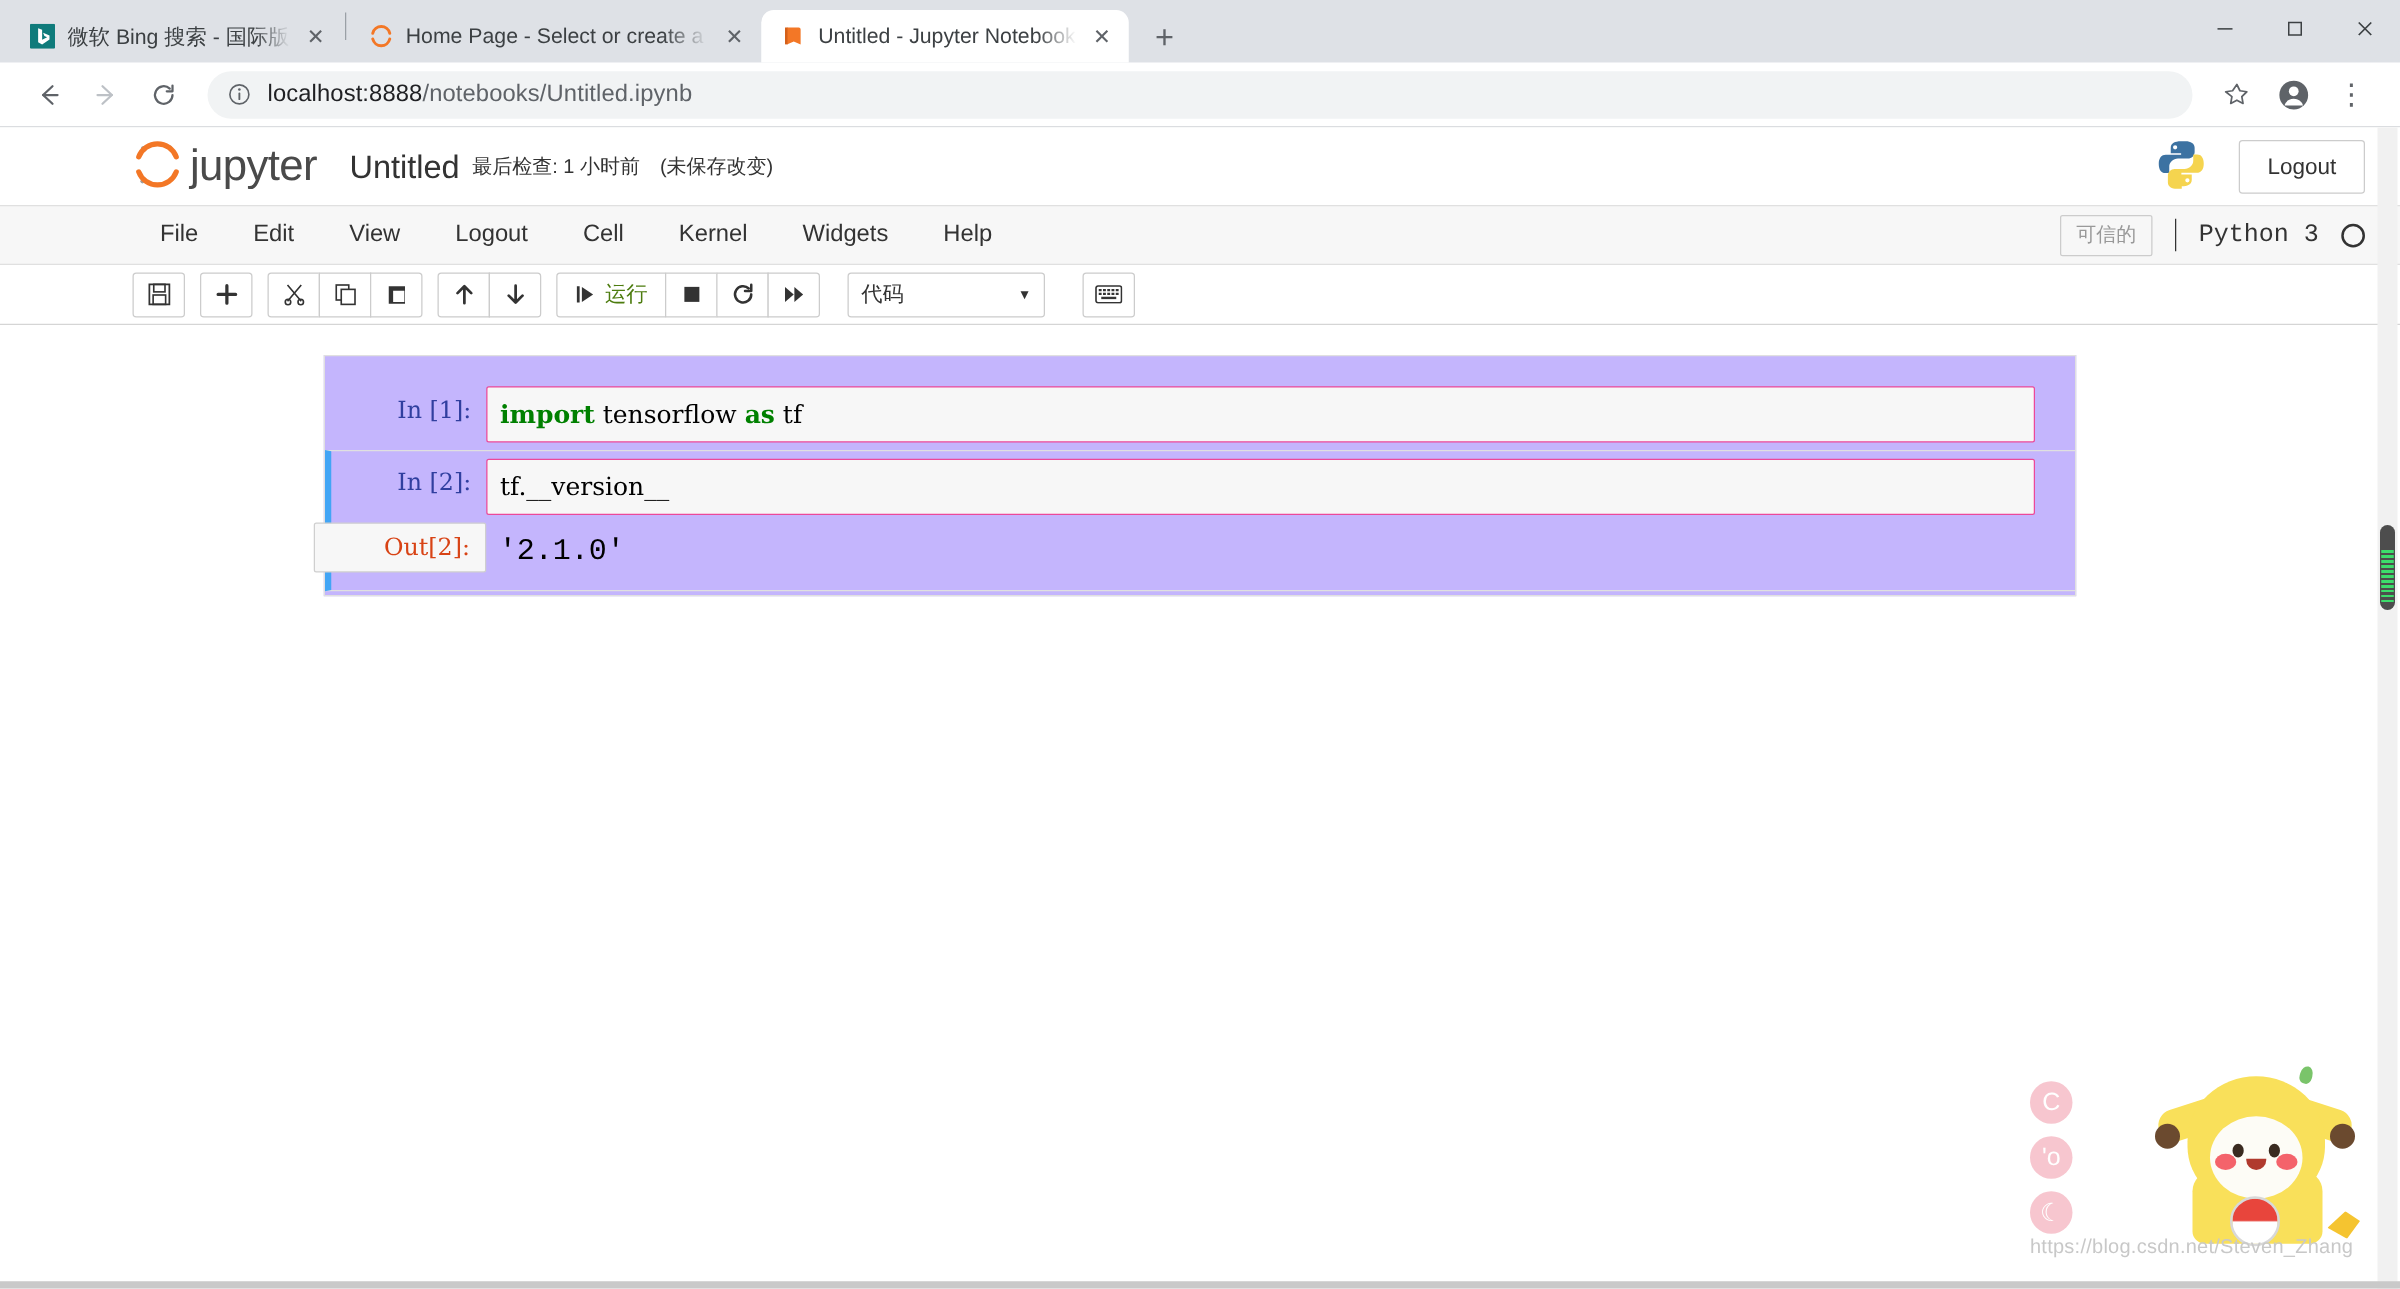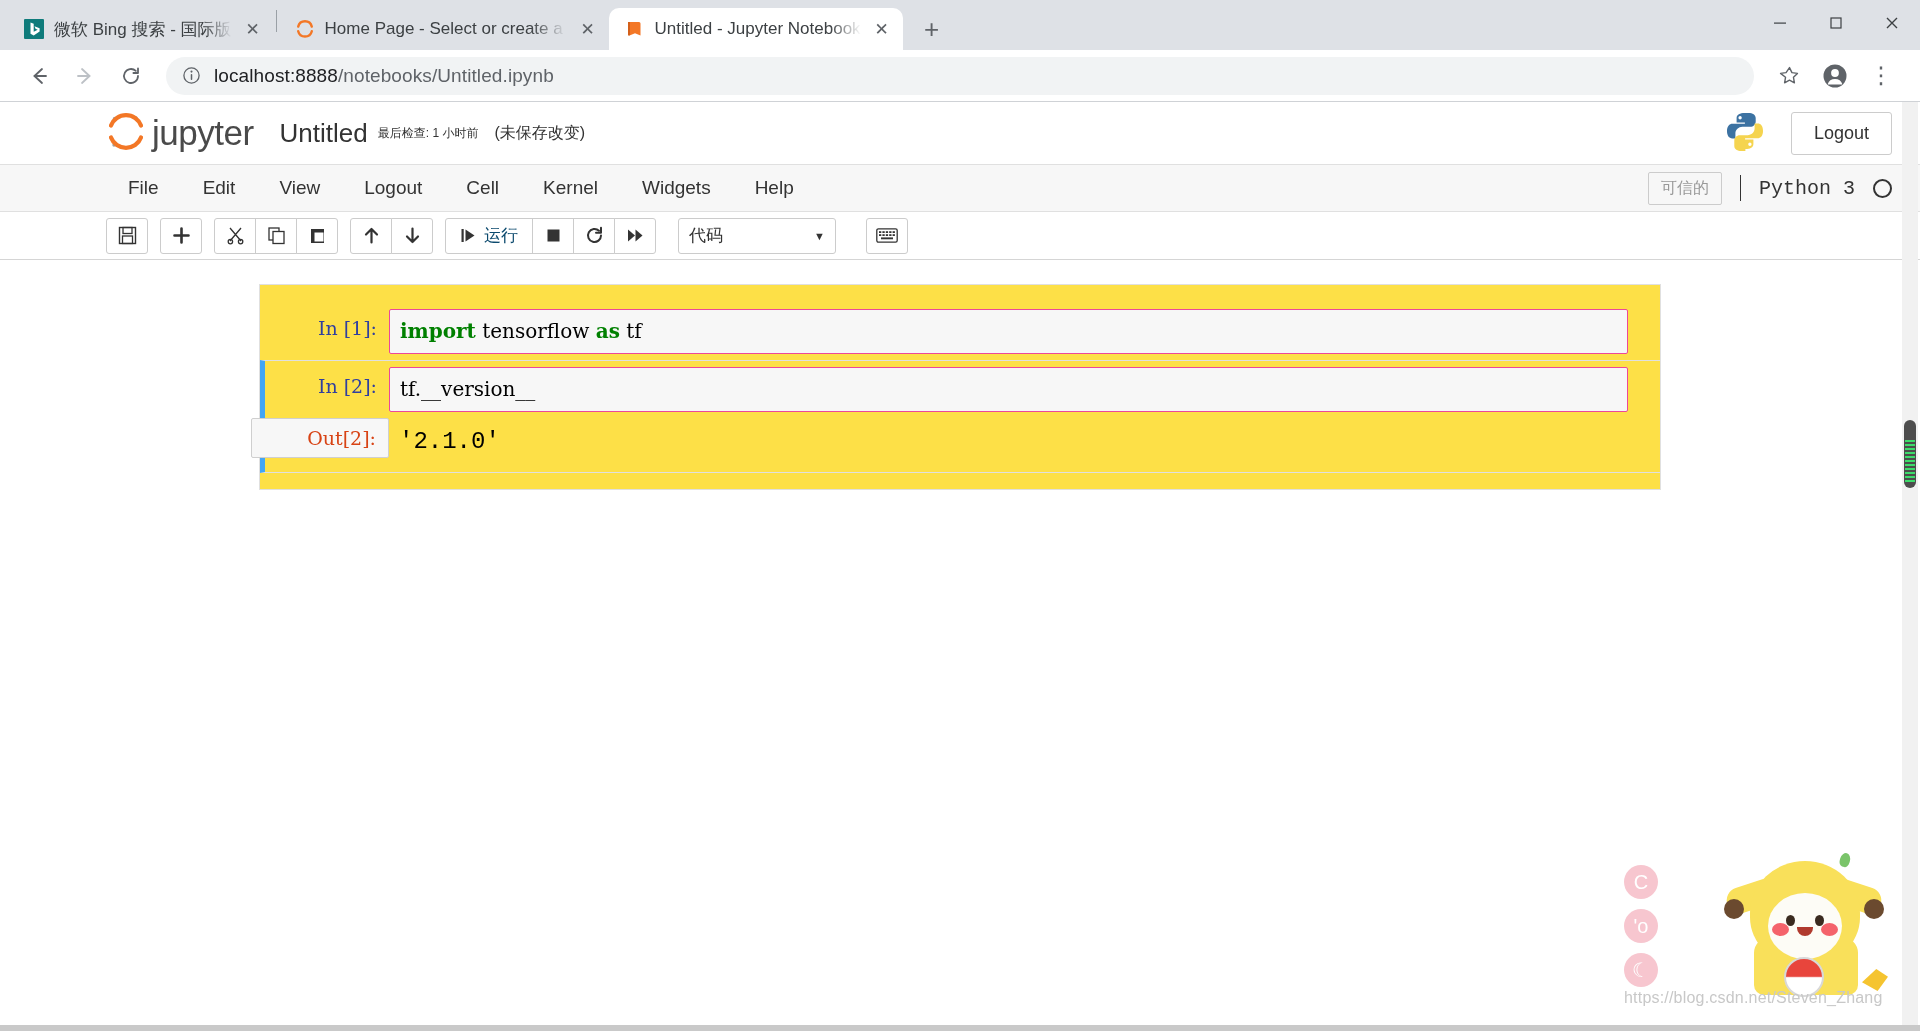--- a/index.html
+++ b/index.html
@@ -141,21 +141,21 @@
     color: #4a4a4a;
     font-weight: 400;
     letter-spacing: -0.5px;
   }
   .jp-nbname {
     font-size: 26px;
     color: #333333;
     margin-left: 26px;
   }
   .jp-checkpoint {
-    font-size: 12px;
+    font-size: 16px;
     color: #333333;
     margin-left: 10px;
   }
   .jp-modified {
     font-size: 16px;
     color: #333333;
     margin-left: 16px;
   }
   .jp-header-right {
     margin-left: auto;
@@ -236,21 +236,21 @@
     display: flex; align-items: center; justify-content: center;
     color: #333333;
     font-size: 18px;
     margin-left: -1px;
     padding: 0 8px;
   }
   .tb-group .tb-btn:first-child { margin-left: 0; border-radius: 3px 0 0 3px; }
   .tb-group .tb-btn:last-child { border-radius: 0 3px 3px 0; }
   .tb-group .tb-btn:only-child { border-radius: 3px; }
   .tb-btn.wide { padding: 0 14px; gap: 7px; }
-  .tb-label { font-size: 17px; color: #0c4a6e; font-family: Liberation Serif, serif; }
+  .tb-label { font-size: 17px; color: #4d7c0f; font-family: Liberation Serif, serif; }
   .tb-select {
     width: 158px; height: 36px;
     border: 1px solid #cccccc;
     border-radius: 3px;
     background: #ffffff;
     display: flex;
     align-items: center;
     padding: 0 10px;
     font-size: 17px;
     color: #333333;
@@ -262,22 +262,22 @@
   .nb-shell {
     background: #ffffff;
     padding-top: 24px;
     height: calc(100% - 62px - 48px - 48px);
     overflow: hidden;
   }
   .nb-container {
     width: 1402px;
     margin: 0 auto;
     border: 1px solid #e0e0e0;
-    padding: 18px 0 16px 0;
-    background: #fde047;
+    padding: 18px 0 3px 0;
+    background: #c4b5fd;
   }
 
   .cell {
     display: flex;
     align-items: flex-start;
     padding: 6px 32px 6px 0;
     border-left: 5px solid transparent;
     position: relative;
   }
   .cell.selected {

